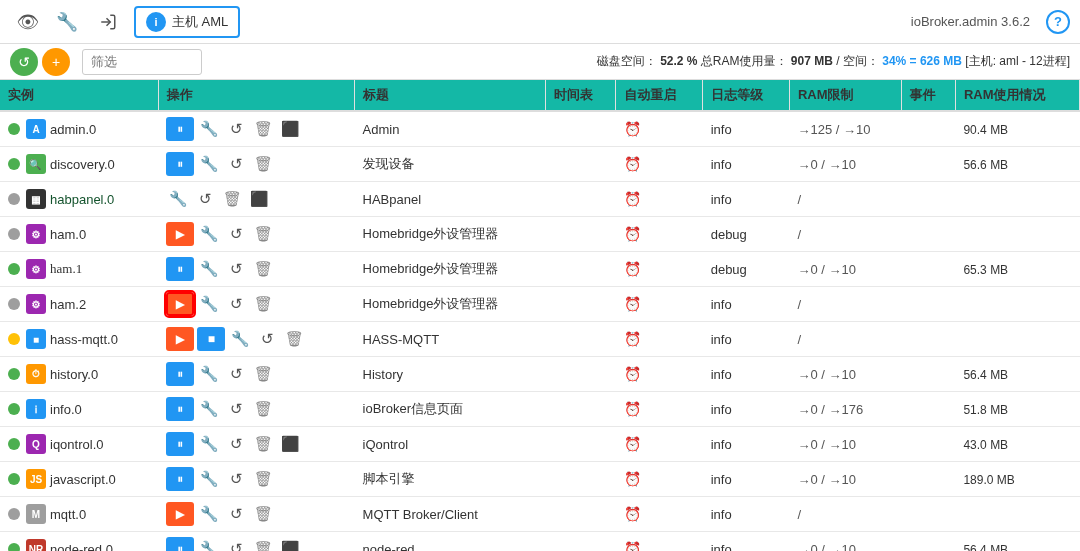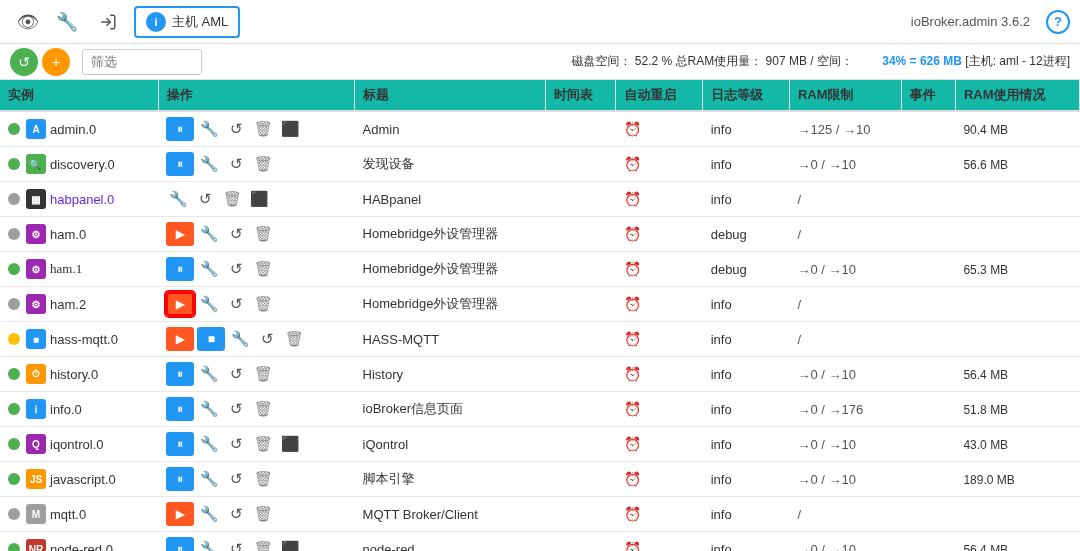--- a/index.html
+++ b/index.html
@@ -85,22 +85,22 @@
       font-size: 13px;
       width: 120px;
       height: 26px;
       margin-left: 8px;
     }
     .status-spacer { flex: 1; }
     .status-info {
       font-size: 12px;
       color: #333;
     }
-    .status-info strong { font-weight: normal; }
-    .status-info .highlight { color: #2196F3; font-weight: bold; margin-left: 26px; }
+    .status-info strong { font-weight: bold; }
+    .status-info .highlight { color: #2196F3; font-weight: bold; }
 
     
     .table-container {
       overflow-x: auto;
       overflow-y: auto;
       max-height: calc(551px - 80px);
       background: #fff;
     }
     table {
       width: 100%;
@@ -300,21 +300,21 @@
           <td style="cursor: pointer;">info</td>
           <td><span class="arrow-val">→0 / →10</span></td>
           <td></td>
           <td><span class="ram-val">56.6 MB</span></td>
         </tr>
         <tr>
           <td>
     <div class="instance-cell">
       <span class="status-dot" style="background:#9E9E9E"></span>
       <span class="instance-icon" style="background:#333; color:#fff; font-size:10px; font-weight:bold;">▦</span>
-      <span style="cursor:pointer; color:#6d28d9;">habpanel.0</span>
+      <span style="cursor:pointer; color:#14532d;">habpanel.0</span>
     </div>
           </td>
           <td>
             <div class="action-cell">
               <button class="btn-icon" title="设置">🔧</button>
               <button class="btn-icon" title="重载">↺</button>
               <button class="btn-icon btn-trash" title="删除">🗑</button>
               <button class="btn-icon btn-link" title="链接">⬛</button>
             </div>
           </td>

